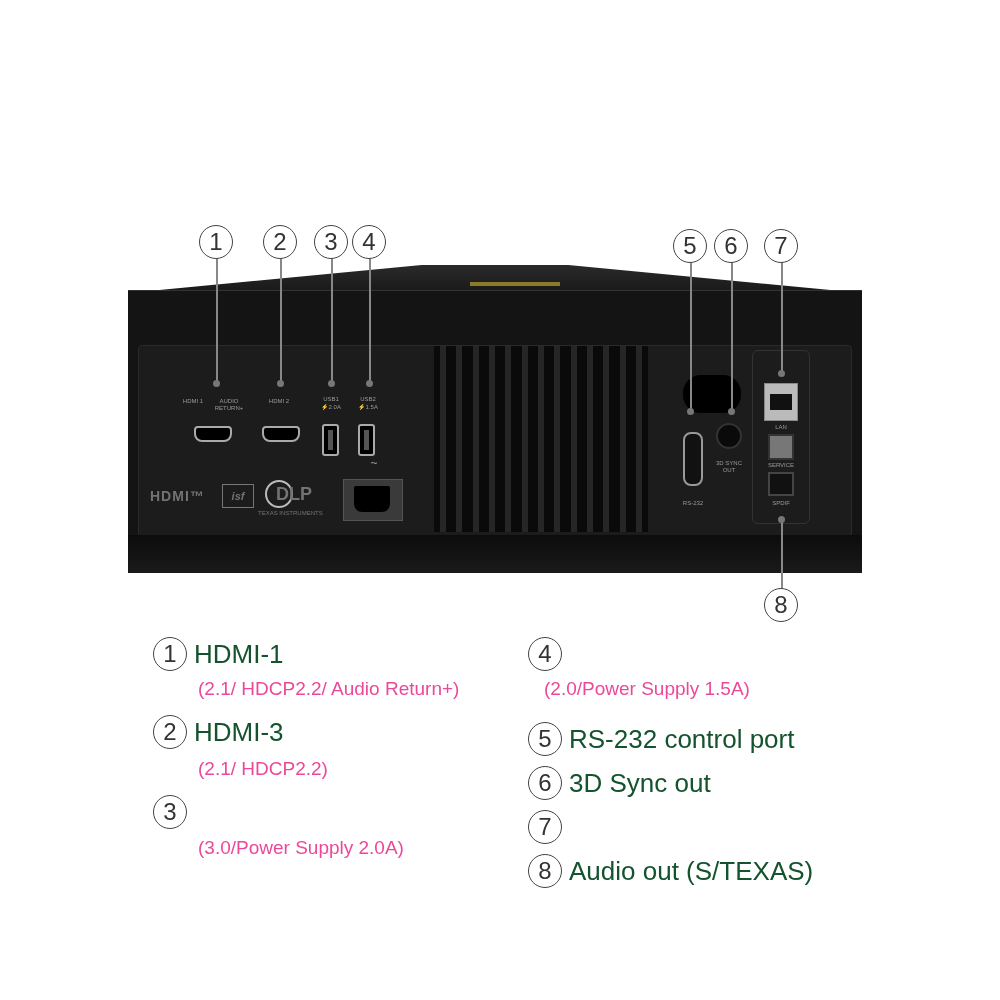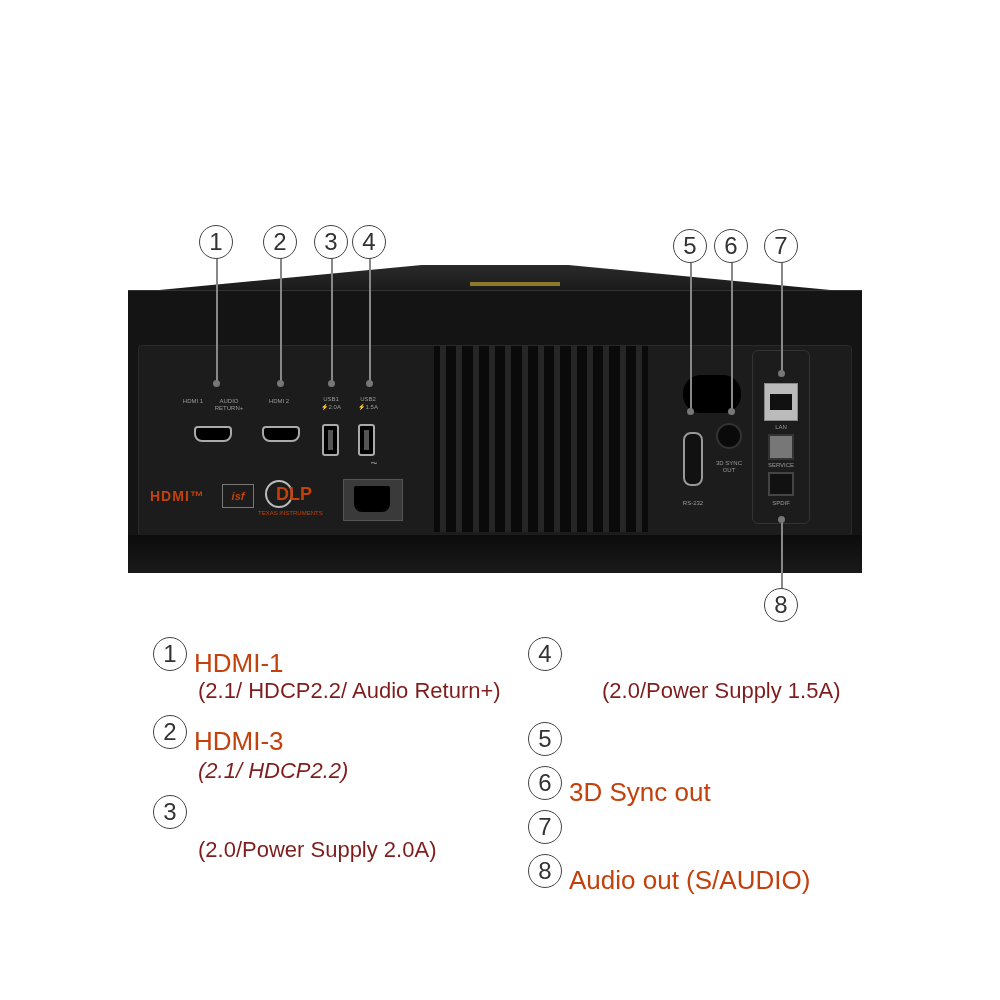--- a/index.html
+++ b/index.html
@@ -14,33 +14,33 @@
   .panel-inner{position:absolute;left:138px;top:345px;width:712px;height:190px;background:#1c1c1c;border-radius:4px;border:1px solid #2a2a2a;}
   .bottom-strip{position:absolute;left:128px;top:535px;width:734px;height:38px;background:linear-gradient(#0c0c0c,#1a1a1a);}
   .vent{position:absolute;left:434px;top:346px;width:214px;height:186px;background:#0a0a0a;display:flex;justify-content:space-between;padding:0 6px;box-sizing:border-box;}
   .vent span{display:block;width:6px;height:100%;background:#262626;}
   .plabel{position:absolute;color:#999;font-size:6px;text-align:center;line-height:7px;}
   .hdmi-port{position:absolute;width:38px;height:16px;border:2px solid #aaa;border-radius:4px 4px 8px 8px;background:#000;box-sizing:border-box;}
   .usb-port{position:absolute;width:17px;height:32px;border:2px solid #aaa;border-radius:3px;background:#000;box-sizing:border-box;}
   .usb-port::after{content:"";position:absolute;left:4px;top:4px;width:5px;height:20px;background:#555;}
   .power{position:absolute;left:343px;top:479px;width:58px;height:40px;background:#3a3a3a;border:1px solid #555;}
   .power::after{content:"";position:absolute;left:10px;top:6px;width:36px;height:26px;background:#000;border-radius:2px 2px 8px 8px;}
-  .logo{position:absolute;color:#c2410c;font-weight:bold;}
+  .logo{position:absolute;color:#737373;font-weight:bold;}
   .oval{position:absolute;left:683px;top:375px;width:58px;height:38px;background:#000;border-radius:18px;}
   .rs232{position:absolute;left:683px;top:432px;width:20px;height:54px;border:2px solid #999;border-radius:8px;background:#111;box-sizing:border-box;}
   .sync{position:absolute;left:716px;top:423px;width:26px;height:26px;border-radius:50%;background:#0a0a0a;border:2px solid #333;box-sizing:border-box;}
   .lan{position:absolute;left:764px;top:383px;width:34px;height:38px;background:#bbb;border:1px solid #888;box-sizing:border-box;}
   .lan::after{content:"";position:absolute;left:5px;top:10px;width:22px;height:16px;background:#111;}
   .service{position:absolute;left:768px;top:434px;width:26px;height:26px;background:#777;border:2px solid #333;box-sizing:border-box;}
   .spdif{position:absolute;left:768px;top:472px;width:26px;height:24px;background:#111;border:2px solid #444;box-sizing:border-box;}
   .rside{position:absolute;left:752px;top:350px;width:56px;height:172px;border:1px solid #333;border-radius:6px;}
   .leg-row{position:absolute;display:flex;align-items:flex-start;}
   .leg-num{width:34px;height:34px;border:1.5px solid #444;border-radius:50%;box-sizing:border-box;display:flex;align-items:center;justify-content:center;font-size:24px;color:#333;margin-right:7px;flex:none;}
-  .leg-title{font-size:26px;color:#c2410c;line-height:34px;white-space:nowrap;margin-top:9px;}
-  .leg-sub{position:absolute;font-size:22px;color:#7f1d1d;white-space:nowrap;}
+  .leg-title{font-size:26px;color:#14532d;line-height:34px;white-space:nowrap;}
+  .leg-sub{position:absolute;font-size:19px;color:#ec4899;white-space:nowrap;}
 </style>
 </head>
 <body>
 
 <div class="body-top"></div>
 <div class="panel"></div>
 <div class="panel-inner"></div>
 <div class="bottom-strip"></div>
 <div style="position:absolute;left:470px;top:282px;width:90px;height:4px;background:#8a7a2a;"></div>
 
@@ -122,38 +122,39 @@
 <div class="leg-row" style="left:153px;top:637px;">
   <div class="leg-num">1</div>
   <div class="leg-title">HDMI-1</div>
 </div>
 <div class="leg-sub" style="left:198px;top:678px;">(2.1/ HDCP2.2/ Audio Return+)</div>
 
 <div class="leg-row" style="left:153px;top:715px;">
   <div class="leg-num">2</div>
   <div class="leg-title">HDMI-3</div>
 </div>
-<div class="leg-sub" style="left:198px;top:758px;font-style:italic;">(2.1/ HDCP2.2)</div>
+<div class="leg-sub" style="left:198px;top:758px;">(2.1/ HDCP2.2)</div>
 
 <div class="leg-row" style="left:153px;top:795px;">
   <div class="leg-num">3</div>
 </div>
-<div class="leg-sub" style="left:198px;top:837px;">(2.0/Power Supply 2.0A)</div>
+<div class="leg-sub" style="left:198px;top:837px;">(3.0/Power Supply 2.0A)</div>
 
 <div class="leg-row" style="left:528px;top:637px;">
   <div class="leg-num">4</div>
 </div>
-<div class="leg-sub" style="left:602px;top:678px;">(2.0/Power Supply 1.5A)</div>
+<div class="leg-sub" style="left:544px;top:678px;">(2.0/Power Supply 1.5A)</div>
 
 <div class="leg-row" style="left:528px;top:722px;">
   <div class="leg-num">5</div>
+  <div class="leg-title">RS-232 control port</div>
 </div>
 <div class="leg-row" style="left:528px;top:766px;">
   <div class="leg-num">6</div>
   <div class="leg-title">3D Sync out</div>
 </div>
 <div class="leg-row" style="left:528px;top:810px;">
   <div class="leg-num">7</div>
 </div>
 <div class="leg-row" style="left:528px;top:854px;">
   <div class="leg-num">8</div>
-  <div class="leg-title">Audio out (S/AUDIO)</div>
+  <div class="leg-title">Audio out (S/TEXAS)</div>
 </div>
 
 </body></html>

